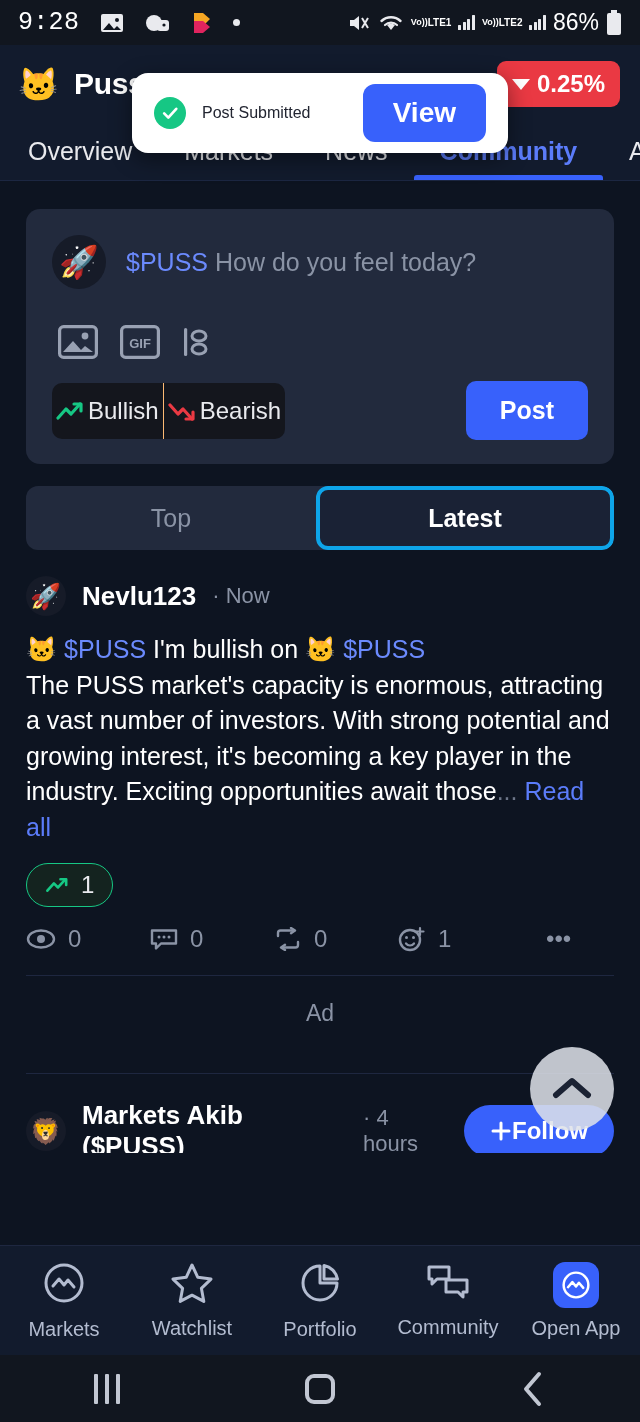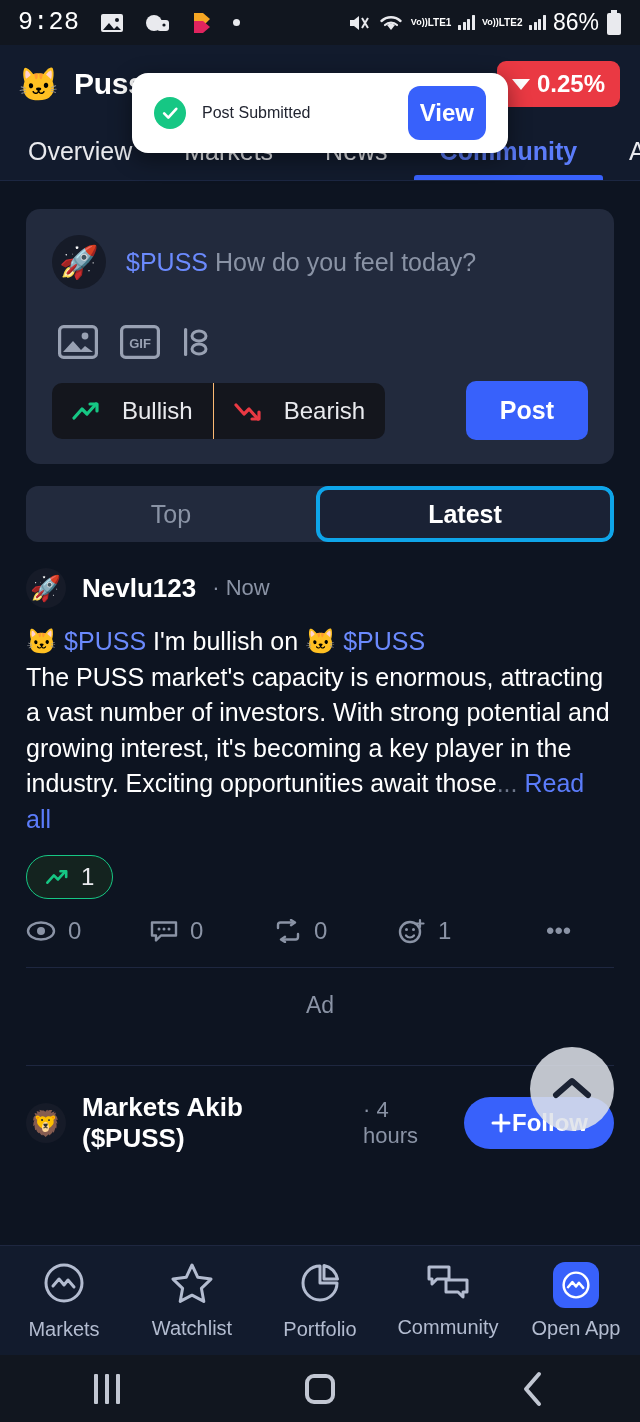--- a/index.html
+++ b/index.html
@@ -61,21 +61,21 @@
     box-shadow:0 6px 22px rgba(0,0,0,.45);
   }
   .toast-check{
     width:32px;height:32px;border-radius:50%;background:#16c784;
     display:flex;align-items:center;justify-content:center;flex:0 0 auto;
   }
   .toast-check svg{width:20px;height:20px;}
   .toast-text{ color:#222531; font-size:16px; flex:1 1 auto; }
   .toast-btn{
     background:#3861fb;color:#fff;border:none;border-radius:12px;
-    padding:13px 12px;font-size:24px;font-weight:700;cursor:pointer;
+    padding:13px 30px;font-size:28px;font-weight:700;cursor:pointer;
     font-family:inherit;
   }
 
   
   .tabs{
     display:flex; align-items:flex-end; height:58px;
     background:#121b2d; padding:0 18px; gap:0; position:relative;
     border-bottom:1px solid #1c2742; overflow:hidden;
   }
   .tab{
@@ -105,33 +105,33 @@
   .comp-ph{ font-size:25px; }
   .comp-ph .tick{ color:#6b8afd; }
   .comp-ph .ph{ color:#8a93a5; }
   .comp-icons{ display:flex; align-items:center; gap:22px; margin:36px 0 0 6px; }
   .comp-icons svg{ display:block; }
   .comp-bottom{ display:flex; align-items:center; justify-content:space-between; margin-top:22px;}
   .senti{
     display:flex; background:#14161d; border-radius:10px; overflow:hidden;
   }
   .senti-btn{
-    display:flex;align-items:center;gap:20px;padding:14px 20px;
+    display:flex;align-items:center;gap:2px;padding:14px 4px;
     font-size:24px;color:#e9eaee;cursor:pointer;
   }
   .senti-btn + .senti-btn{ border-left:1px solid #fdba74; }
   .post-btn{
     background:#3861fb;color:#fff;border:none;border-radius:10px;
     padding:15px 34px;font-size:25px;font-weight:700;cursor:pointer;font-family:inherit;
   }
 
   
   .segment{
     margin:22px 26px 0; background:#222a3d; border-radius:12px;
-    display:flex; height:56px; padding:0; overflow:hidden;
+    display:flex; height:64px; padding:0; overflow:hidden;
   }
   .seg-item{
     flex:1; display:flex; align-items:center; justify-content:center;
     font-size:25px; color:#8a93a5; cursor:pointer; border-radius:12px;
   }
   .seg-item.active{ background:#1a2235; color:#fff; font-weight:700; border:4px solid #0ea5e9;}
 
   
   .post{ padding:26px 26px 0; }
   .post-head{ display:flex; align-items:center; gap:16px; }

